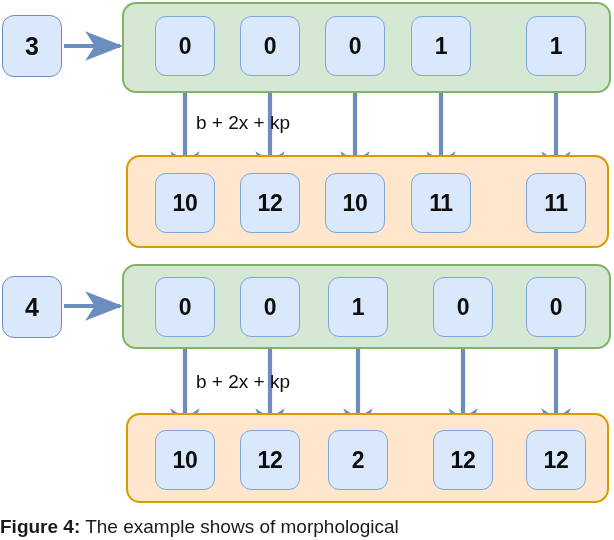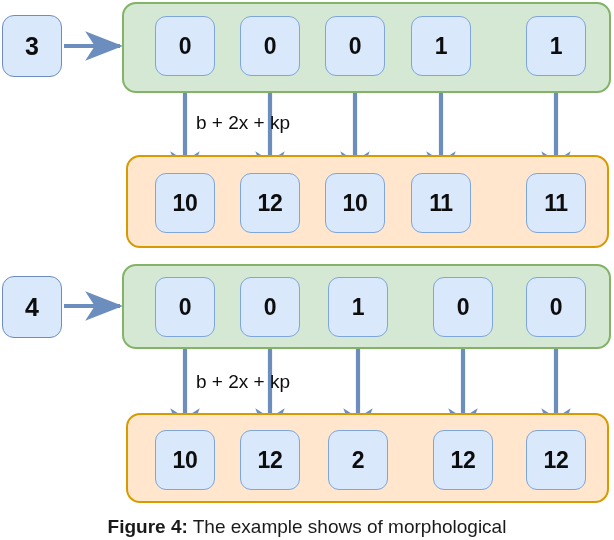--- a/index.html
+++ b/index.html
@@ -80,21 +80,21 @@
     font-weight: normal;
     color: #0d0d0d;
     white-space: nowrap;
   }
   
   .caption {
     position: absolute;
     left: 0;
     top: 516px;
     width: 614px;
-    text-align: center;
+    text-align: left;
     font-size: 19px;
     color: #1a1a1a;
     white-space: nowrap;
     overflow: hidden;
   }
   .caption b { font-weight: bold; }
 </style>
 </head>
 <body>
 

